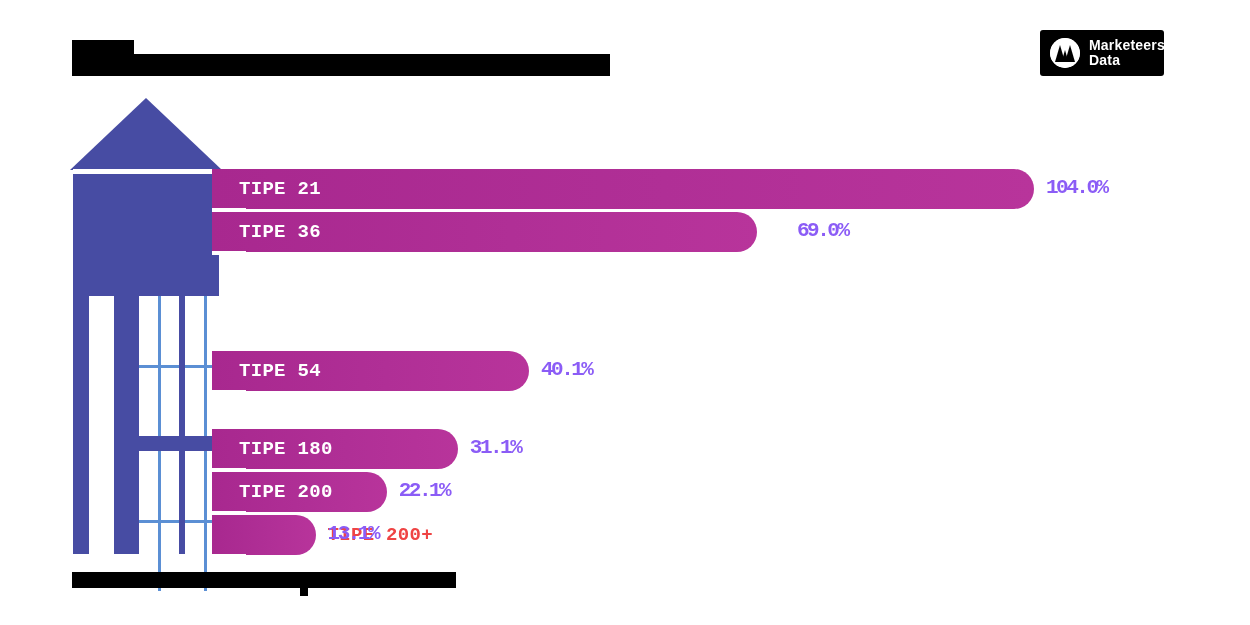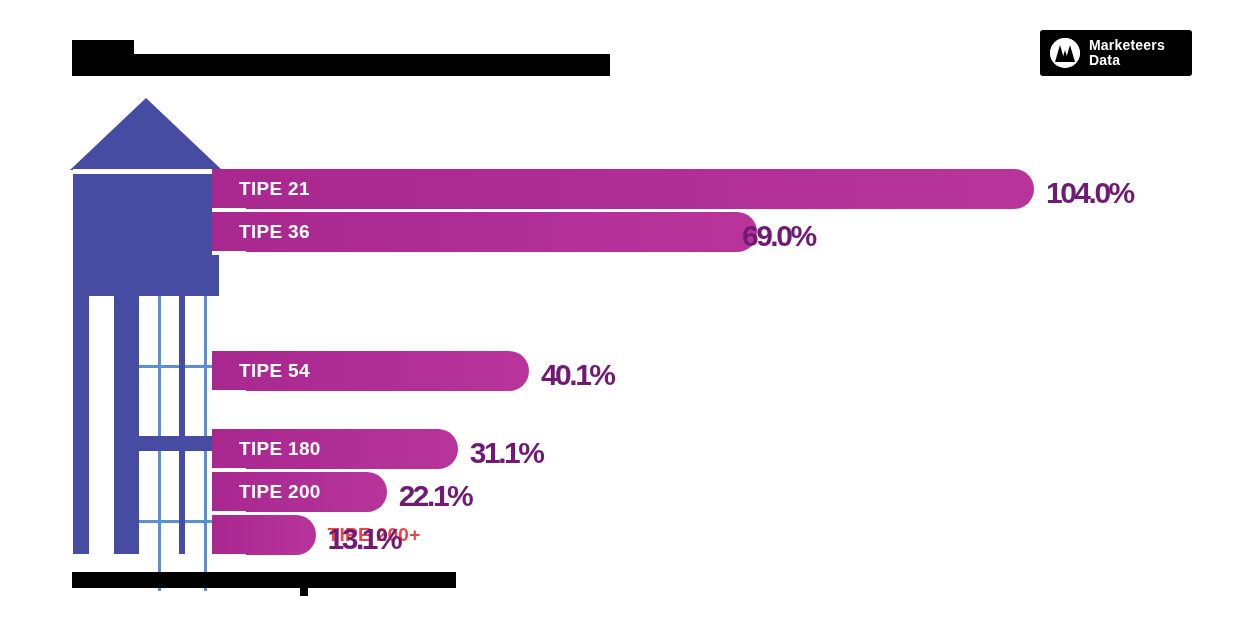--- a/index.html
+++ b/index.html
@@ -19,21 +19,21 @@
   #title-blk-a { left: 72px;  top: 40px;  width: 62px;  height: 14px; }
   #title-blk-b { left: 72px;  top: 54px;  width: 538px; height: 22px; }
   .title-text {
     position: absolute; left: 72px; top: 38px;
     font-size: 0px; color: transparent; white-space: nowrap;
   }
 
   
   #logo {
     position: absolute; left: 1040px; top: 30px;
-    width: 152px; height: 46px;
+    width: 124px; height: 46px;
     background: #000; border-radius: 3px;
     display: flex; align-items: center; gap: 9px;
     padding: 0 10px;
   }
   #logo-mark {
     width: 30px; height: 30px; border-radius: 50%;
     background: #fff; flex: 0 0 30px;
     display: flex; align-items: center; justify-content: center;
     position: relative; overflow: hidden;
   }
@@ -72,38 +72,38 @@
   .window .mull-v {
     position: absolute; left: 50%; top: 0; width: 3px; height: 100%;
     margin-left: -1.5px; background: #5B8FD4;
   }
   .window .mull-h {
     position: absolute; left: 0; top: 50%; width: 100%; height: 3px;
     margin-top: -1.5px; background: #5B8FD4;
   }
 
   
-  #chart { position: absolute; left: 212px; top: 168px; width: 1020px; height: 392px; }
+  #chart { position: absolute; left: 212px; top: 168px; width: 1020px; height: 392px; font-family: Liberation Mono, monospace; }
   .row {
     position: absolute; left: 0; width: 100%; height: 43.5px;
   }
   .bar {
     position: absolute; left: 0; top: 1px; height: 40px;
     background: linear-gradient(90deg, #A8288F 0%, #B02F96 55%, #B8349B 100%);
     border-top-right-radius: 20px; border-bottom-right-radius: 20px;
   }
   .bar-label {
     position: absolute; left: 27px; top: 10px;
     color: #ffffff; font-weight: bold; font-size: 19px;
     letter-spacing: .3px; white-space: nowrap;
   }
   .bar-label.outside { color: #ef4444; }
   .bar-value {
     position: absolute; top: 8px;
-    color: #701a75; font-weight: bold; font-size: 30px;
+    color: #8b5cf6; font-weight: bold; font-size: 21px;
     letter-spacing: -2.5px; white-space: nowrap;
   }
   .tick {
     position: absolute; left: 0; width: 34px; height: 4px;
     background: #ffffff; top: 40px; z-index: 4;
   }
 
   
   .foot-redact { position: absolute; background: #000; }
   #foot-a { left: 72px;  top: 572px; width: 384px; height: 16px; }
@@ -162,21 +162,21 @@
   <div id="chart">
       <div class="row" style="top: 0px;">
         <div class="bar" style="width: 822px;"></div>
         <div class="bar-label">TIPE 21</div>
         <div class="bar-value" style="left: 834px;">104.0%</div>
         <div class="tick"></div>
       </div>
       <div class="row" style="top: 43.3px;">
         <div class="bar" style="width: 545.365px;"></div>
         <div class="bar-label">TIPE 36</div>
-        <div class="bar-value" style="left: 530px;">69.0%</div>
+        <div class="bar-value" style="left: 585px;">69.0%</div>
         <div class="tick"></div>
       </div>
       <div class="row" style="top: 182px;">
         <div class="bar" style="width: 316.944px;"></div>
         <div class="bar-label">TIPE 54</div>
         <div class="bar-value" style="left: 328.944px;">40.1%</div>
         <div class="tick"></div>
       </div>
       <div class="row" style="top: 259.8px;">
         <div class="bar" style="width: 245.81px;"></div>

